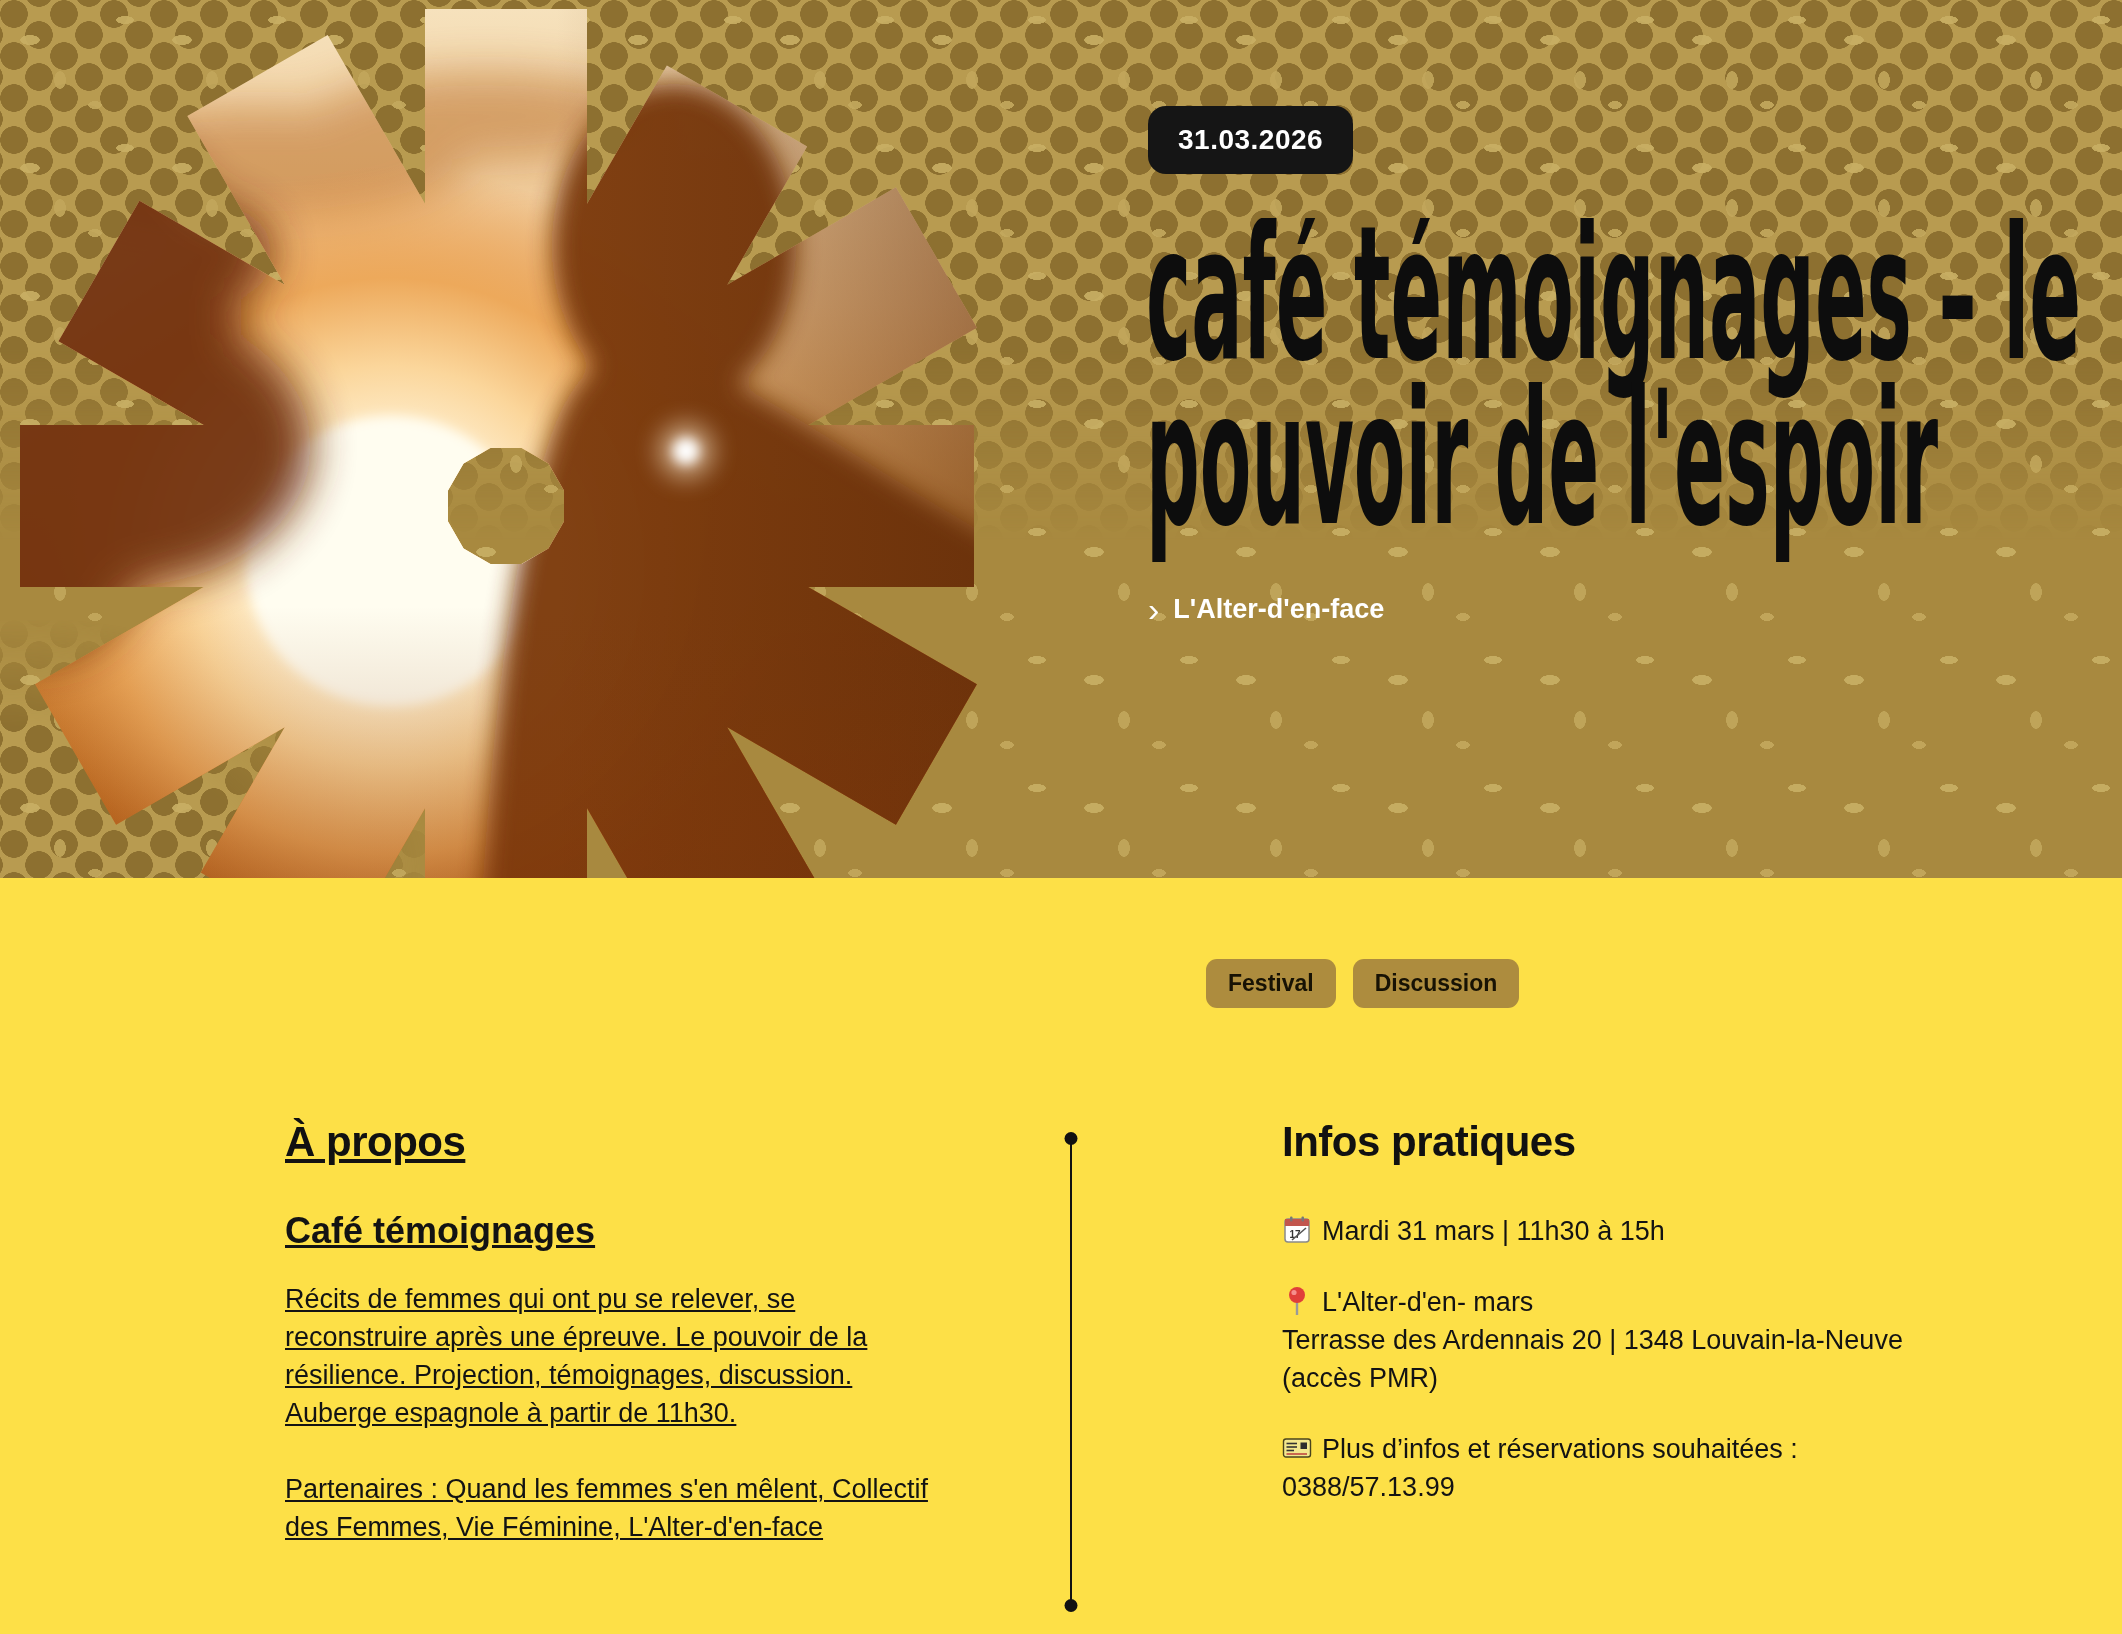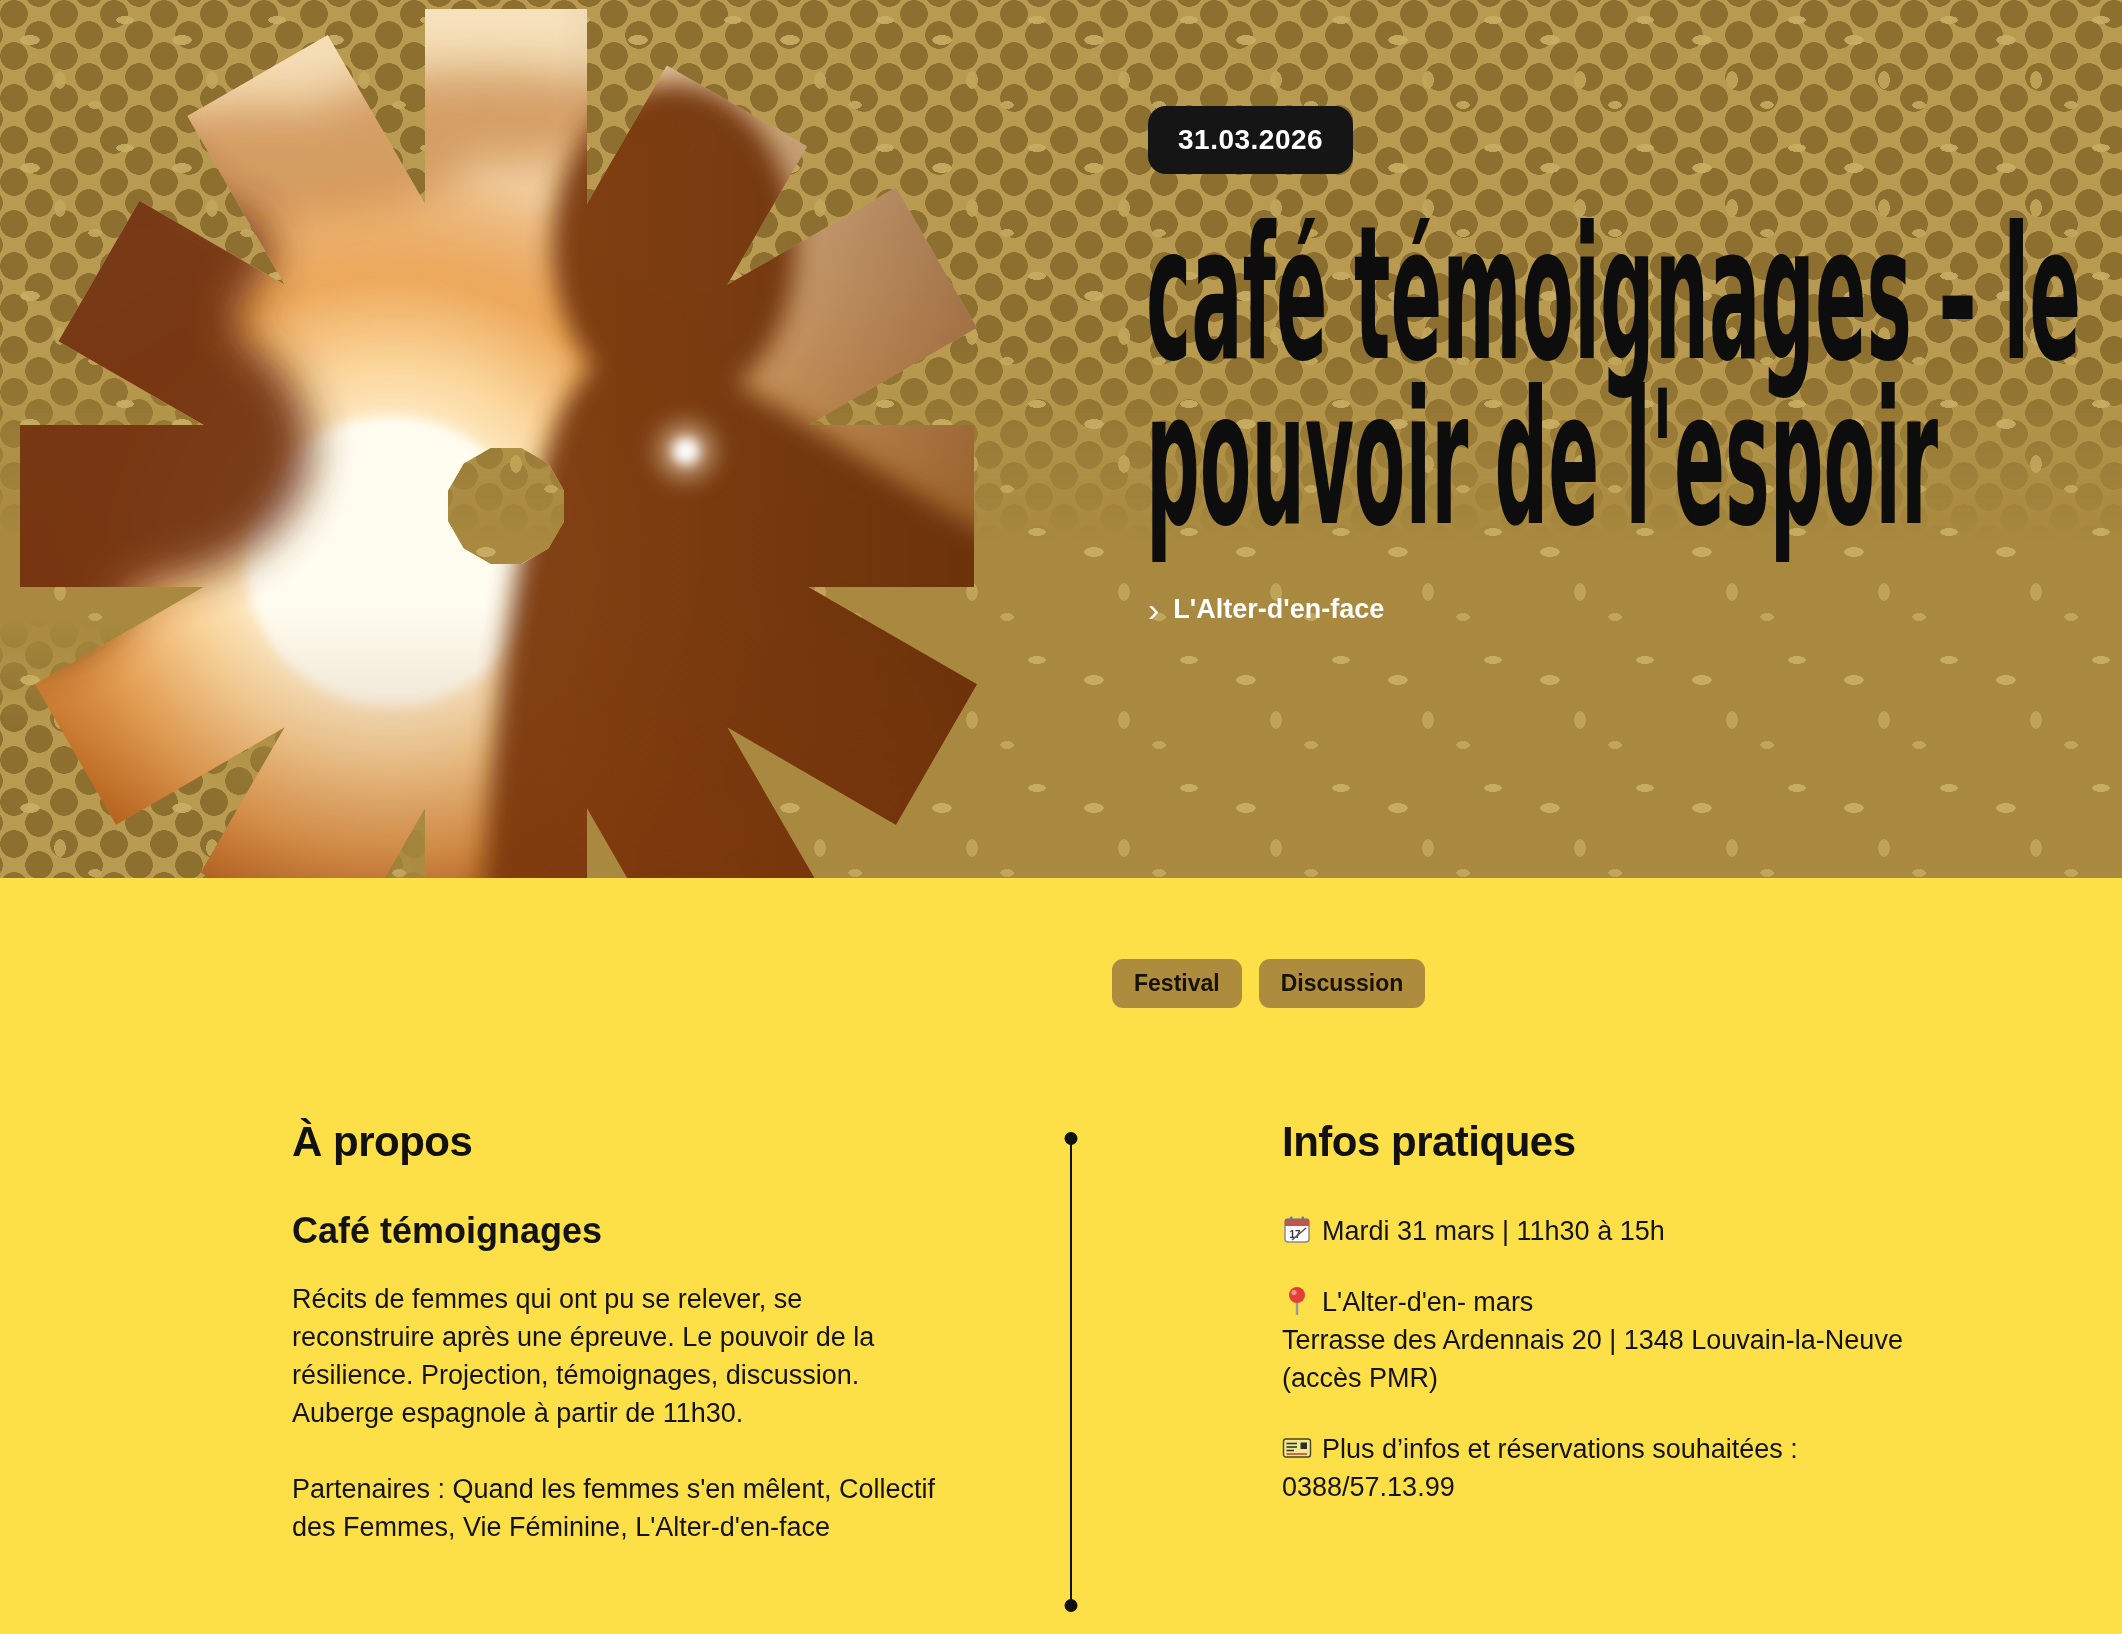--- a/index.html
+++ b/index.html
@@ -41,27 +41,27 @@
   .title-svg{position:absolute;left:1146px;top:218px;width:960px;height:360px;}
   .title-svg text{font-family:"DejaVu Sans","Liberation Sans",sans-serif;font-weight:700;
     font-size:185px;fill:#0d0d0d;text-transform:lowercase;}
 
   
   .breadcrumb{position:absolute;left:1148px;top:592px;display:flex;align-items:center;
     color:#ffffff;font-size:27px;font-weight:700;cursor:pointer;}
   .breadcrumb .chev{font-size:34px;font-weight:400;margin-right:14px;line-height:1;}
 
   
-  .tags{position:absolute;left:1112px;top:959px;display:flex;gap:17px;}
+  .tags{position:absolute;left:1206px;top:959px;display:flex;gap:17px;}
   .tag{background:#ad8c3e;color:#171204;font-weight:700;font-size:23px;
     padding:13px 22px;border-radius:11px;line-height:1;cursor:pointer;}
 
   
   h2{font-size:42px;font-weight:700;letter-spacing:-.5px;margin:0 0 46px 0;color:#111;}
-  .about{position:absolute;left:292px;top:1118px;width:655px;}
+  .about{position:absolute;left:285px;top:1118px;width:655px;text-decoration:underline;}
   .lead{font-size:36px;line-height:38px;font-weight:700;}
   .para{font-size:27px;line-height:38px;margin-top:30px;}
   .para+.para{margin-top:38px;}
 
   .divider{position:absolute;left:1070px;top:1138px;width:2px;height:468px;background:#111;}
   .divider::before,.divider::after{content:"";position:absolute;left:50%;transform:translateX(-50%);
     width:13px;height:13px;border-radius:50%;background:#111;}
   .divider::before{top:-6px;} .divider::after{bottom:-6px;}
 
   .infos{position:absolute;left:1260px;top:1118px;width:648px;margin-left:22px;}

